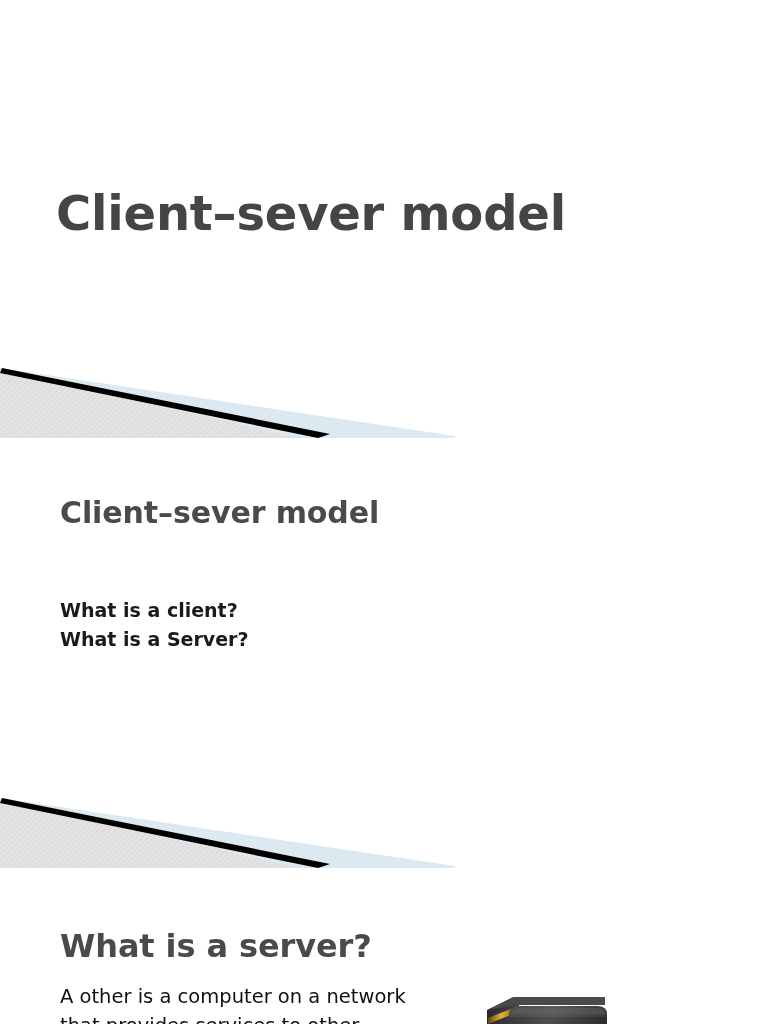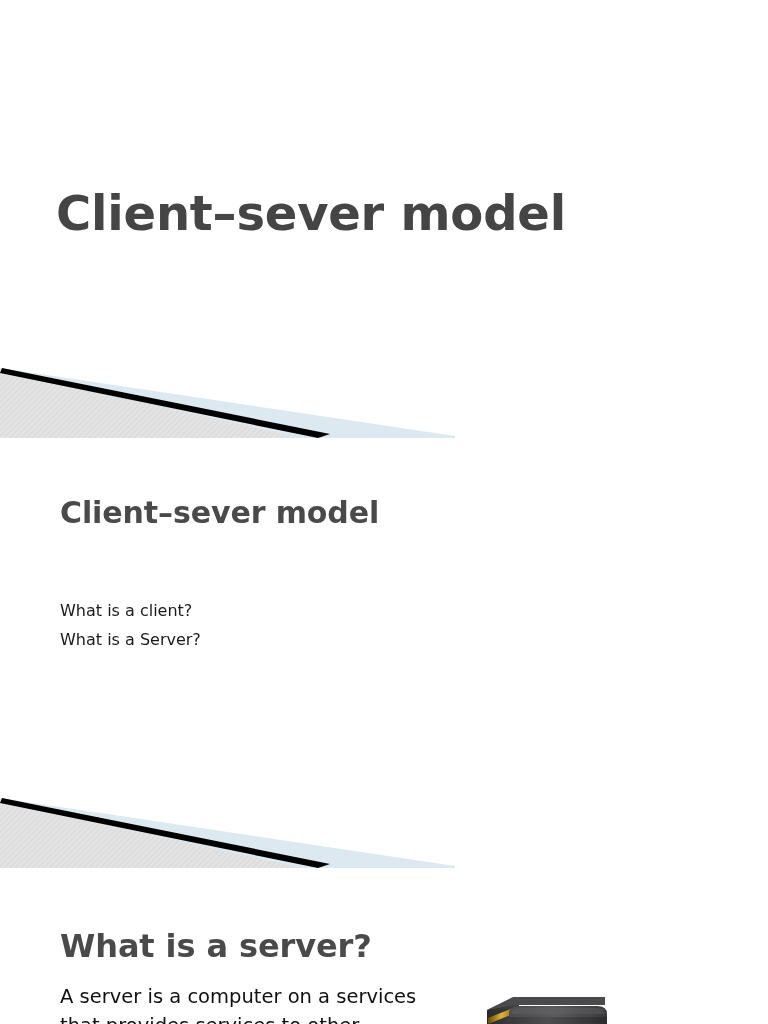--- a/index.html
+++ b/index.html
@@ -65,24 +65,24 @@
     font-weight: bold;
     letter-spacing: -0.1px;
     color: #4a4a4a;
     white-space: nowrap;
   }
   .slide2-body {
     position: absolute;
     left: 60px;
     top: 596px;
     width: 600px;
-    font-size: 16px;
+    font-size: 19px;
     line-height: 29px;
     color: #1a1a1a;
-    font-weight: normal;
+    font-weight: bold;
   }
   .slide2-body .line {
     white-space: nowrap;
   }
 
   
   .slide3-heading {
     position: absolute;
     left: 60px;
     top: 924px;
@@ -161,21 +161,21 @@
       </defs>
       <polygon points="0,6 455,74 455,76 0,76" fill="#dce9f0"></polygon>
       <polygon points="0,8 300,76 0,76" fill="url(#hatch2)"></polygon>
       <polygon points="2,6 330,72 318,76 0,11" fill="#000000"></polygon>
     </svg>
   </div>
 
   <div class="slide3-heading">What is a server?</div>
 
   <div class="slide3-body">
-    <div class="line"> A server is a computer on a services</div>
+    <div class="line"> A other is a computer on a network</div>
     <div class="line">that provides services to other</div>
   </div>
 
   <div class="server-image">
     <svg viewBox="0 0 125 95" xmlns="http://www.w3.org/2000/svg" aria-hidden="true">
       <defs>
         <linearGradient id="topface" x1="0" y1="0" x2="1" y2="0">
           <stop offset="0%" stop-color="#4a4a4c"></stop>
           <stop offset="45%" stop-color="#5b5b5d"></stop>
           <stop offset="100%" stop-color="#3a3a3c"></stop>

